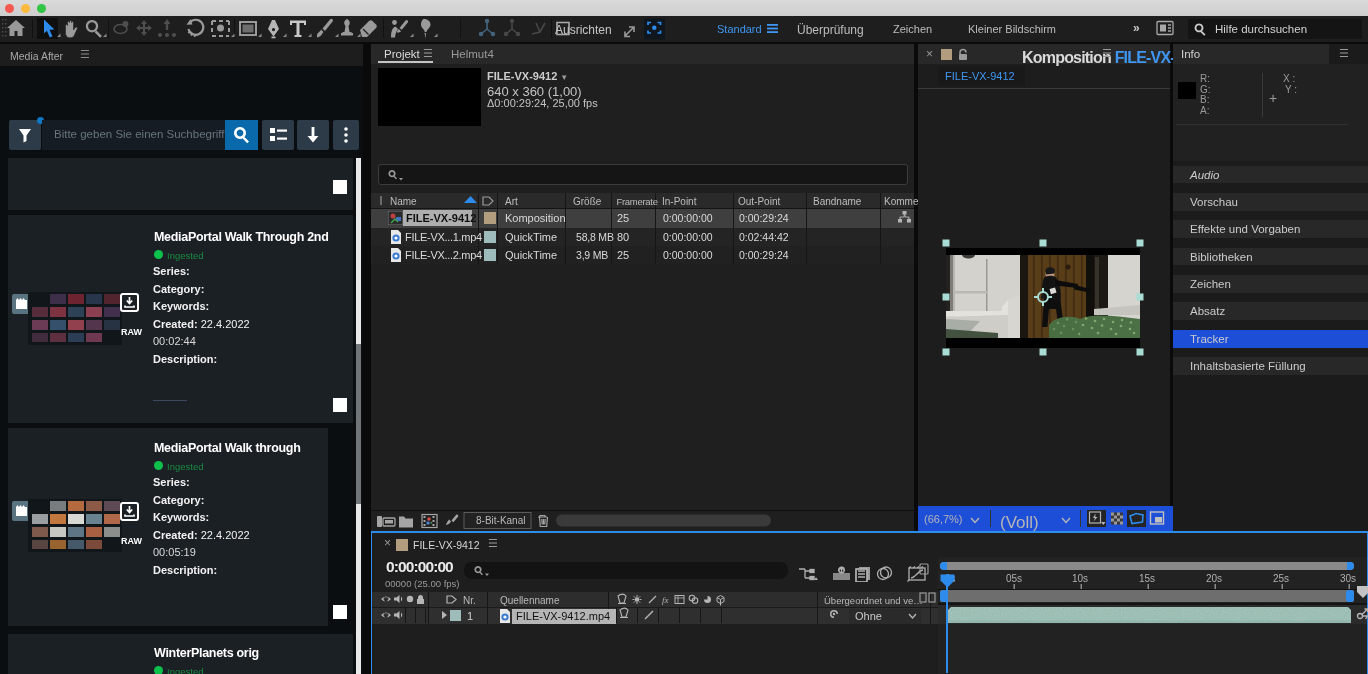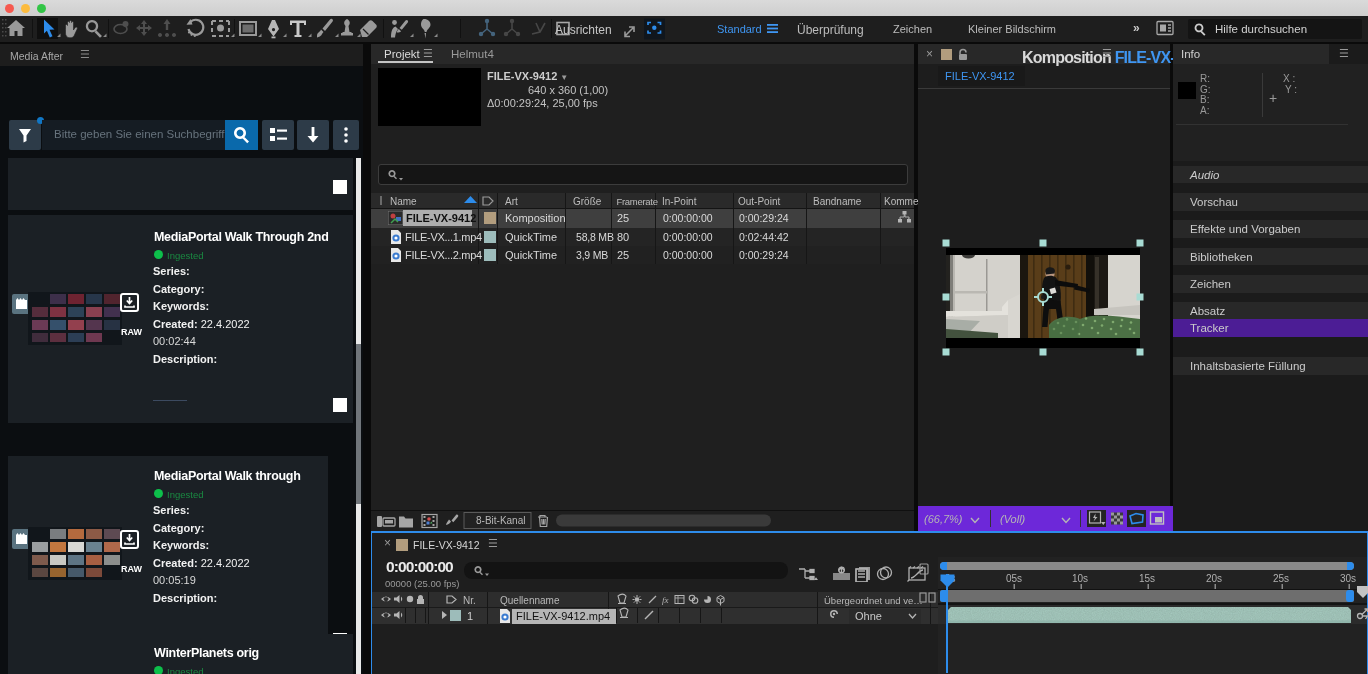--- a/index.html
+++ b/index.html
@@ -250,21 +250,21 @@
     <div class="ab" style="left:112px;top:78px;width:15px;height:15px;border:2px solid #fff;border-radius:3px;">
       <svg width="15" height="15">
           <path d="M7.5 2 L7.5 8 M4.8 5.5 L7.5 8.5 L10.2 5.5 M3 10.5 L3 12 L12 12 L12 10.5" stroke="#fff" stroke-width="1.7" fill="none"></path>
         </svg>
     </div>
     <div class="tx b" style="left:113px;top:112px;font-size:9px;color:#fff;">RAW</div>
     <div class="ab" style="left:145px;top:185px;width:34px;height:1px;background:#3c4a60;"></div>
     <div class="ab" style="left:325px;top:183px;width:14px;height:14px;background:#fff;"></div>
   </div>
 
-  <div class="ab" style="left:8px;top:384px;width:320px;height:198px;background:#1b2025;margin-top:28px;">
+  <div class="ab" style="left:8px;top:384px;width:320px;height:198px;background:#1b2025;">
     <div class="tx b" style="left:146px;top:13px;font-size:12.5px;letter-spacing:-0.3px;color:#fff;">MediaPortal Walk through</div>
     <div class="ab" style="left:146px;top:33px;width:9px;height:9px;border-radius:50%;background:#0dbf4b;"></div>
     <div class="tx" style="left:159px;top:33px;font-size:9.5px;color:#1a8a42;">Ingested</div>
     <div class="tx b" style="left:145px;top:48px;font-size:11px;color:#f2f2f2;">Series:</div>
     <div class="tx b" style="left:145px;top:65.5px;font-size:11px;color:#f2f2f2;">Category:</div>
     <div class="tx b" style="left:145px;top:83px;font-size:11px;color:#f2f2f2;">Keywords:</div>
     <div class="tx" style="left:145px;top:100.5px;font-size:11px;color:#f2f2f2;"><span class="b">Created:</span> 22.4.2022</div>
     <div class="tx" style="left:145px;top:118px;font-size:11px;color:#d9d9d9;">00:05:19</div>
     <div class="tx b" style="left:145px;top:135.5px;font-size:11px;color:#f2f2f2;">Description:</div>
     <div class="ab" style="left:4px;top:73px;width:19px;height:20px;background:#5a7380;border-radius:2px;">
@@ -316,21 +316,21 @@
 
 <div class="ab" id="projpanel" style="left:371px;top:44px;width:543px;height:487px;background:#1f1f1f;">
   <div class="ab" style="left:0;top:0;width:543px;height:20px;background:#282828;">
     <div class="tx" style="left:13px;top:4px;font-size:11.5px;color:#dadada;">Projekt</div>
     <div class="tx" style="left:52px;top:3px;font-size:11px;color:#9a9a9a;">☰</div>
     <div class="ab" style="left:7px;top:17px;width:55px;height:2px;background:#c4c4c4;"></div>
     <div class="tx" style="left:80px;top:4px;font-size:11.5px;color:#9a9a9a;">Helmut4</div>
   </div>
   <div class="ab" style="left:7px;top:24px;width:103px;height:58px;background:#000;"></div>
   <div class="tx b" style="left:116px;top:26px;font-size:11px;color:#cdcdcd;">FILE-VX-9412 <span style="font-size:8px;color:#9a9a9a;">▼</span></div>
-  <div class="tx" style="left:116px;top:39.5px;font-size:11px;color:#c3c3c3;margin-left:41px;">640 x 360 (1,00)</div>
+  <div class="tx" style="left:116px;top:39.5px;font-size:13px;color:#c3c3c3;">640 x 360 (1,00)</div>
   <div class="tx" style="left:116px;top:53px;font-size:11px;color:#c3c3c3;">Δ0:00:29:24, 25,00 fps</div>
 
   <div class="ab" style="left:7px;top:120px;width:530px;height:21px;background:#151515;border:1px solid #3c3c3c;border-radius:3px;box-sizing:border-box;">
     <svg width="30" height="20">
         <path d="M13 5 a3.6 3.6 0 1 0 0.01 0 Z M13 6.8 a1.9 1.9 0 1 1 -0.01 0 Z M15.7 11 L18 13.3 L17 14.3 L14.7 12 Z" fill="#9a9a9a"></path>
         <path d="M20 13 l4 0 l-2 2.5 Z" fill="#9a9a9a"></path>
       </svg>
   </div>
 
   <div class="ab" style="left:0;top:149px;width:543px;height:15px;background:#2a2a2a;"></div>
@@ -541,27 +541,27 @@
         <rect x="101.5" y="113.5" width="7" height="7"></rect>
         <rect x="198.5" y="113.5" width="7" height="7"></rect>
     </g>
     <g stroke="#a8dcd4" stroke-width="2" fill="none">
       <circle cx="105" cy="62" r="5"></circle>
       <path d="M105 53 L105 57 M105 67 L105 71 M96 62 L100 62 M110 62 L114 62"></path>
     </g>
     <circle cx="105" cy="62" r="2" fill="#1a1a1a"></circle>
   </svg>
 
-  <div class="ab" style="left:0;top:462px;width:280px;height:25px;background:#6d28d9;font-style:italic;">
+  <div class="ab" style="left:0;top:462px;width:280px;height:25px;background:#1d4ed8;">
     <div class="tx" style="left:6px;top:7px;font-size:11px;color:#b5b5b5;">(66,7%)</div>
     <svg class="ab" style="left:52px;top:11px;" width="10" height="7">
         <path d="M1 1 L5 5.5 L9 1" stroke="#b5b5b5" stroke-width="1.4" fill="none"></path>
       </svg>
     <div class="ab" style="left:72px;top:4px;width:1px;height:17px;background:#333;"></div>
-    <div class="tx" style="left:82px;top:7px;font-size:11px;color:#b5b5b5;">(Voll)</div>
+    <div class="tx" style="left:82px;top:7px;font-size:17px;color:#b5b5b5;">(Voll)</div>
     <svg class="ab" style="left:143px;top:11px;" width="10" height="7">
         <path d="M1 1 L5 5.5 L9 1" stroke="#b5b5b5" stroke-width="1.4" fill="none"></path>
       </svg>
     <div class="ab" style="left:162px;top:4px;width:1px;height:17px;background:#333;"></div>
     <svg class="ab" style="left:169px;top:4px;" width="80" height="18">
       <rect x="0" y="0" width="19" height="17" fill="#242424"></rect>
       <g stroke="#b5b5b5" stroke-width="1.2" fill="none">
           <rect x="2.5" y="2" width="11" height="11"></rect>
           <path d="M8.5 3.5 L6 8 L8 8 L6.5 11.5 L10.5 7 L8.3 7 Z" fill="#b5b5b5" stroke="none"></path>
         </g>
@@ -615,21 +615,21 @@
     </div>
   <div class="ab" style="left:0;top:203.5px;width:195px;height:17.5px;background:#282828;">
       <div class="tx" style="left:17px;top:3px;font-size:11.5px;color:#cbcbcb;">Bibliotheken</div>
     </div>
   <div class="ab" style="left:0;top:231px;width:195px;height:17.5px;background:#282828;">
       <div class="tx" style="left:17px;top:3px;font-size:11.5px;color:#cbcbcb;">Zeichen</div>
     </div>
   <div class="ab" style="left:0;top:258px;width:195px;height:17.5px;background:#282828;">
       <div class="tx" style="left:17px;top:3px;font-size:11.5px;color:#cbcbcb;">Absatz</div>
     </div>
-  <div class="ab" style="left:0;top:275px;width:195px;height:17.5px;background:#4c1d95;">
+  <div class="ab" style="left:0;top:286px;width:195px;height:17.5px;background:#1d4ed8;">
       <div class="tx" style="left:17px;top:3px;font-size:11.5px;color:#cbcbcb;">Tracker</div>
     </div>
   <div class="ab" style="left:0;top:313px;width:195px;height:17.5px;background:#282828;">
       <div class="tx" style="left:17px;top:3px;font-size:11.5px;color:#cbcbcb;">Inhaltsbasierte Füllung</div>
     </div>
 </div>
 
 <div class="ab" id="timeline" style="left:371px;top:531px;width:997px;height:143px;background:#1e1e1e;border-top:2px solid #2e8ceb;border-left:1px solid #2e8ceb;border-right:1px solid #2e8ceb;box-sizing:border-box;">
   <div class="tx" style="left:12px;top:3px;font-size:12px;color:#9a9a9a;">×</div>
   <div class="ab" style="left:24px;top:6px;width:12px;height:12px;background:#b29d7e;"></div>

